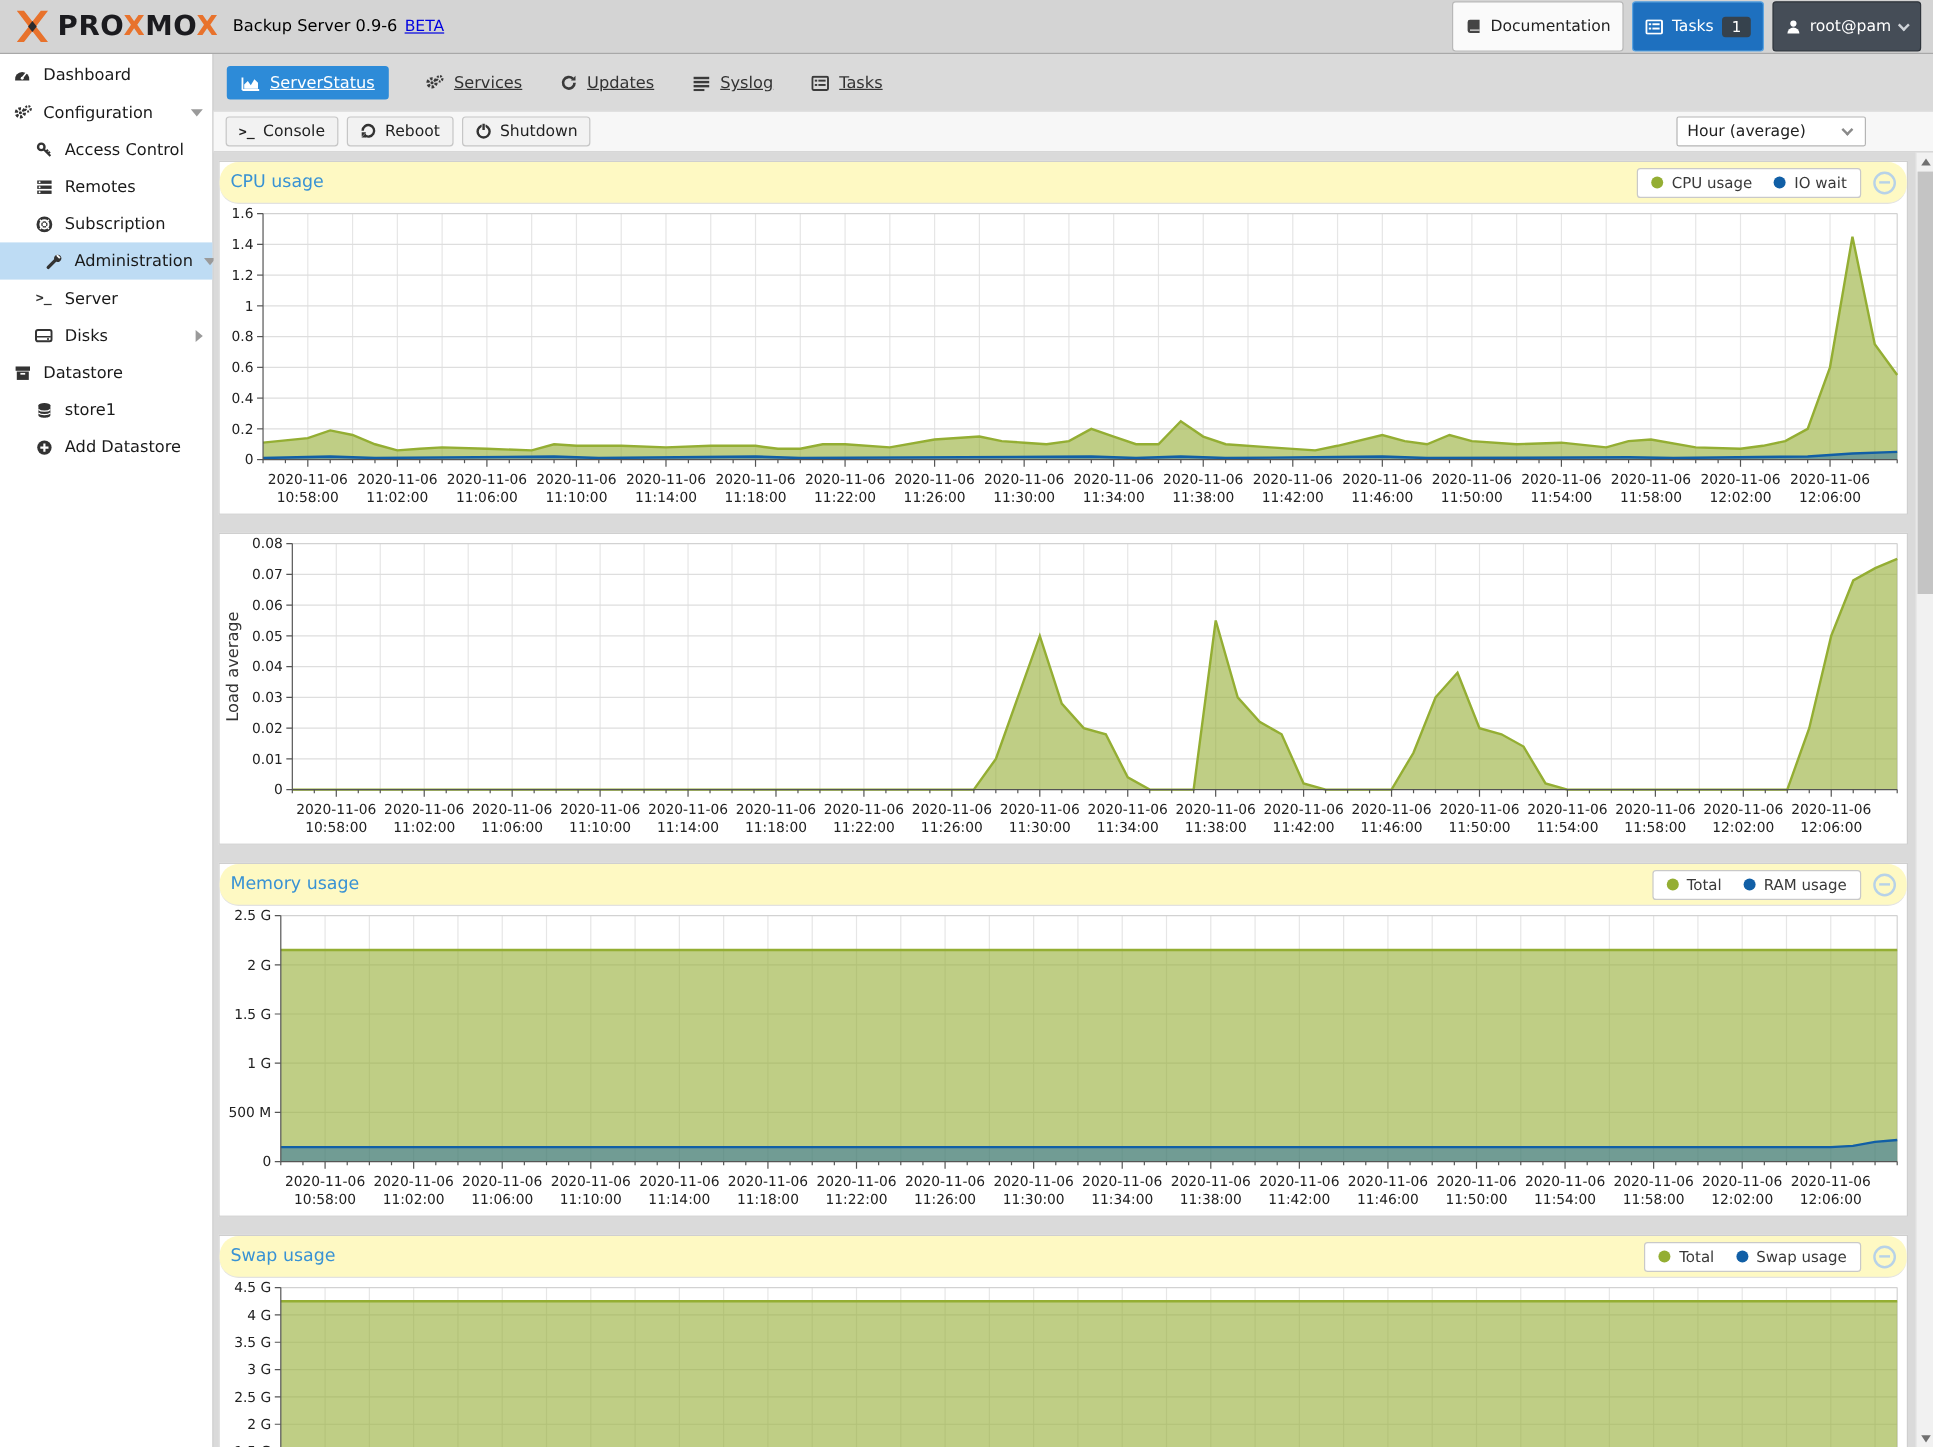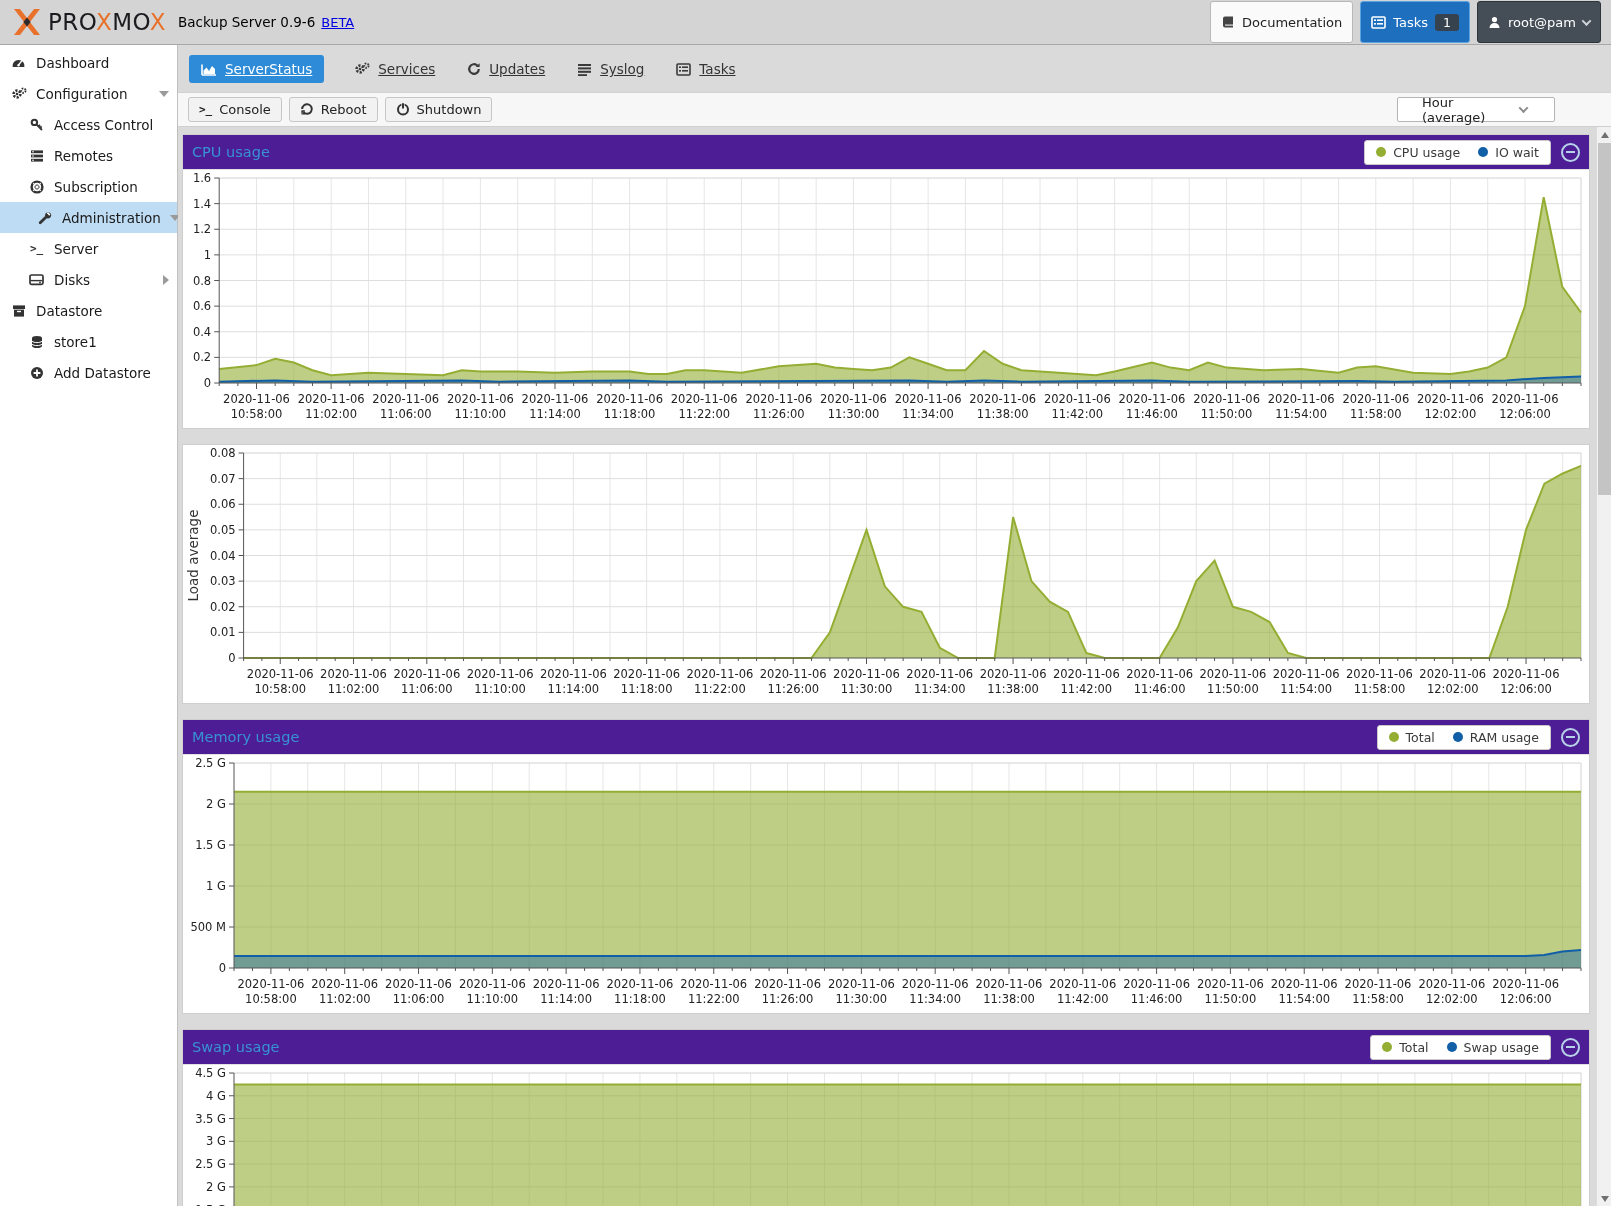--- a/index.html
+++ b/index.html
@@ -2,21 +2,21 @@
 <html><head>
 <meta charset="utf-8">
 <style>
   * { box-sizing: border-box; margin: 0; padding: 0; }
   html,body { width:1611px; height:1206px; overflow:hidden;
     font-family:"DejaVu Sans","Liberation Sans",sans-serif; font-size:13px; color:#222; background:#dadada;}
   
   .topbar { height:45px; background:#d4d4d4; border-bottom:1px solid #a8a8a8;
     display:flex; align-items:center; padding:0 10px; }
   .logo { display:flex; align-items:center; gap:6px; }
-  .brand { font-size:23px; font-weight:normal; letter-spacing:.5px; color:#1b1b1f; }
+  .brand { font-size:23px; font-weight:bold; letter-spacing:.5px; color:#1b1b1f; }
   .brand .bx { color:#e8722c; }
   .product { margin-left:12px; font-size:13.5px; color:#000; }
   .beta { margin-left:6px; font-size:13px; color:#0000e0; text-decoration:underline; cursor:pointer;}
   .topbar-right { margin-left:auto; display:flex; align-items:center; gap:7px; }
   .tb-btn { height:42px; display:flex; align-items:center; gap:7px; padding:0 10px;
     border-radius:3px; font-size:13px; cursor:pointer; }
   .btn-doc { background:#fafafa; border:1px solid #b8b8b8; color:#222; }
   .btn-tasks { background:#1e70bf; border:1px solid #5h; border:1px solid #5ba3e0; color:#fff; }
   .badge { background:#36424d; color:#fff; border-radius:3px; padding:1px 8px; font-size:12.5px; }
   .btn-user { background:#454d57; border:1px solid #2e343b; color:#fff; }
@@ -42,27 +42,27 @@
   .tabs { display:flex; align-items:center; gap:28px; padding:10px 0 9px 11px; }
   .tab { display:flex; align-items:center; gap:8px; color:#333; font-size:13.5px; cursor:pointer; padding:5px 2px;text-decoration:underline;}
   .tab.active { background:#2d8bd8; color:#fff; border-radius:3px; padding:6px 12px; }
   .tab .ico { display:flex; }
   .toolbar { background:#f7f7f7; border-top:1px solid #d2d2d2; border-bottom:1px solid #cfcfcf;
     display:flex; align-items:center; padding:4px 10px; gap:7px; }
   .tbtn { display:flex; align-items:center; gap:7px; background:#f2f2f2; border:1px solid #c6c6c6;
     border-radius:3px; padding:3px 10px 4px; font-size:13px; color:#222; cursor:pointer; height:25px;}
   .combo { margin-left:auto; margin-right:46px; width:158px; height:25px; background:#fff;
     border:1px solid #b5b5b5; border-radius:2px; display:flex; align-items:center;
-    padding:0 24px; font-size:13px; color:#222; cursor:pointer; }
+    padding:0 8px; font-size:13px; color:#222; cursor:pointer; }
   .combo .chev { border-color:#8a8a8a; margin-left:auto; margin-right:3px; }
   
   .content { flex:1; position:relative; overflow:hidden; background:#dadada; padding:7px 21px 0 4px; }
   .panel { background:#fff; border:1px solid #cfcfcf; margin-bottom:15px; }
-  .panel-hd { height:35px; background:#4c1d95; border-bottom:1px solid #e2e2e2;
-    display:flex; align-items:center; padding:0 9px; }
+  .panel-hd { height:35px; background:#fef9c3; border-bottom:1px solid #e2e2e2;
+    display:flex; align-items:center; padding:0 9px;border-radius:16px; }
   .panel-title { font-size:14.5px; color:#3892d4; }
   .legend { margin-left:auto; margin-right:10px; background:#fff; border:1px solid #c9c9c9;
     border-radius:3px; display:flex; align-items:center; gap:18px; padding:4px 11px; }
   .leg-item { display:flex; align-items:center; gap:7px; font-size:12.5px; color:#3a3a3a; cursor:pointer;}
   .dot { width:10px; height:10px; border-radius:50%; flex:none; }
   .tool-collapse { width:19px; height:19px; border:2px solid #b7d2e8; border-radius:50%;
     position:relative; cursor:pointer; flex:none;}
   .tool-collapse::after { content:""; position:absolute; left:3px; right:3px; top:50%;
     margin-top:-1px; height:2px; background:#b7d2e8; }
   .chart-svg { display:block; width:100%; height:258px; }

